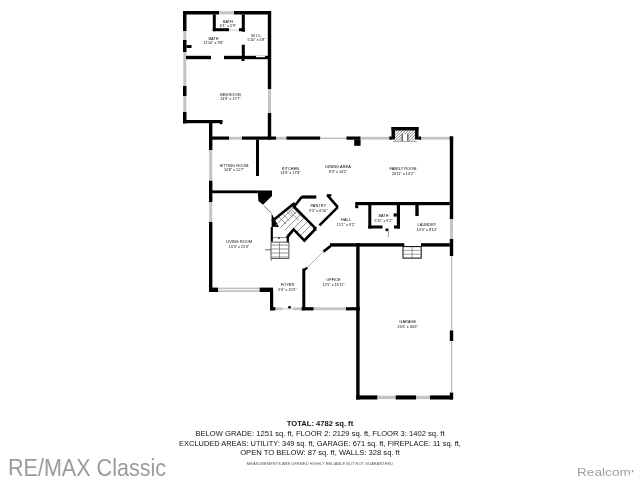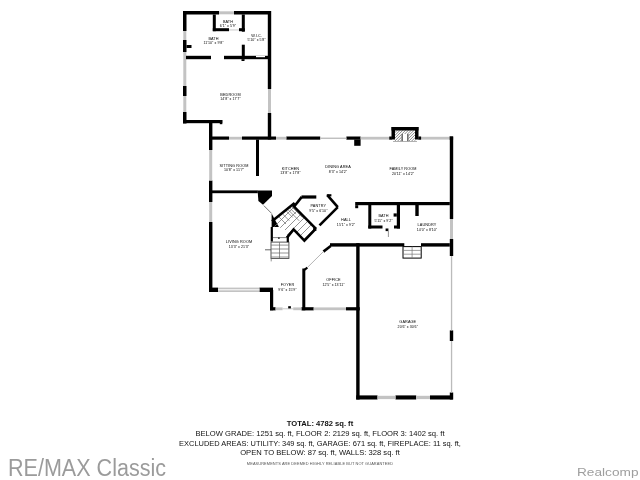--- a/index.html
+++ b/index.html
@@ -1,16 +1,16 @@
 <!DOCTYPE html>
 <html><head>
 <meta charset="utf-8">
 <style>
   html,body{margin:0;padding:0;background:#fff;}
-  .page{position:relative;width:640px;height:480px;background:#fff;overflow:hidden;font-family:"Liberation Sans", sans-serif;}
+  .page{position:relative;width:640px;height:480px;background:#fff;overflow:hidden;font-family:"Liberation Sans", sans-serif;border-radius:26px;}
   svg{position:absolute;left:0;top:0;}
   text{font-family:"Liberation Sans", sans-serif;}
   .rm{fill:#000;font-size:3.8px;text-anchor:middle;letter-spacing:0.1px;}
   .dim{fill:#000;font-size:3.6px;text-anchor:middle;letter-spacing:0.05px;}
 </style>
 </head>
 <body>
 <div class="page">
 <svg width="640" height="480" viewBox="0 0 640 480">
 

